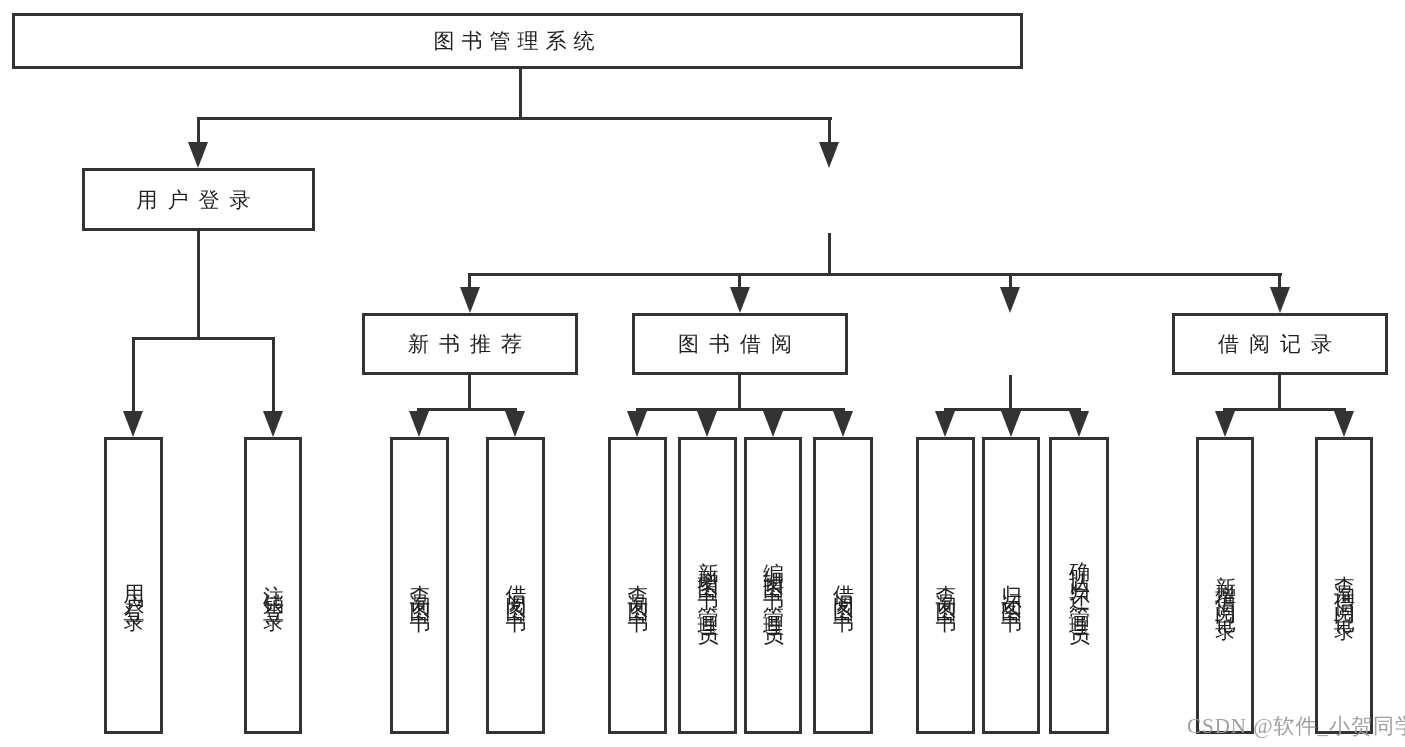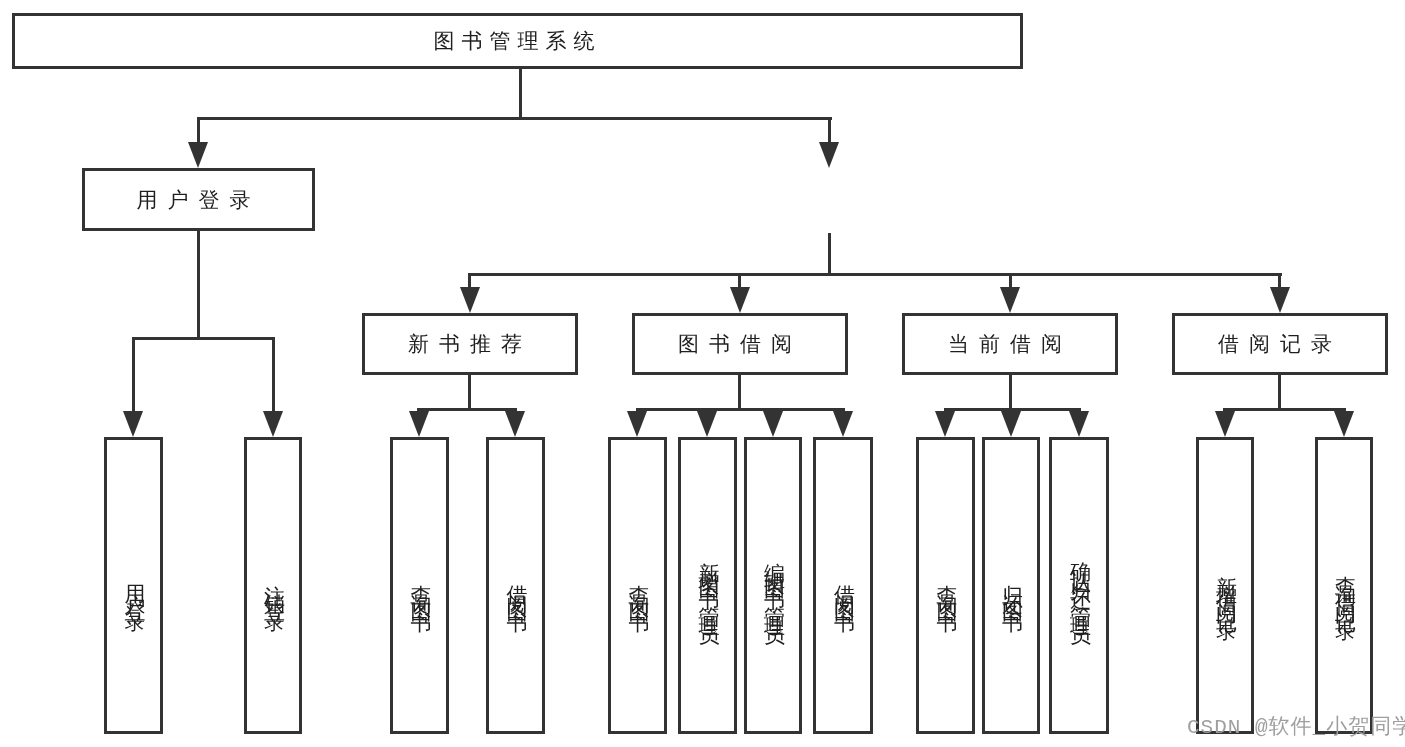--- a/index.html
+++ b/index.html
@@ -1,19 +1,19 @@
 <!DOCTYPE html>
 <html><head>
 <meta charset="utf-8">
 <style>
   html,body{margin:0;padding:0;background:#fff;}
   .stage{
     position:relative;width:1405px;height:747px;overflow:hidden;
     background:var(--box_bg,#fff);
-    font-family:Liberation Mono, monospace;
+    font-family:Liberation Serif, serif;
     color:var(--text,#1f1f1f);
   }
   .box{
     position:absolute;box-sizing:border-box;
     border:3px solid var(--line,#333);
     background:var(--box_bg,#fff);
     display:flex;align-items:center;justify-content:center;
     color:var(--text,#1f1f1f);
   }
   .hbox{font-size:21px;letter-spacing:10px;white-space:nowrap;}
@@ -56,21 +56,20 @@
   <div class="ah" style="left:460px;top:287px"></div>
   <div class="vl" style="left:738px;top:273px;height:18px"></div>
   <div class="ah" style="left:730px;top:287px"></div>
   <div class="vl" style="left:1009px;top:273px;height:18px"></div>
   <div class="ah" style="left:1000px;top:287px"></div>
   <div class="vl" style="left:1278px;top:273px;height:18px"></div>
   <div class="ah" style="left:1270px;top:287px"></div>
 
   <div class="box hbox" style="left:632px;top:313px;width:216px;height:62px">图书借阅</div>
   <div class="box hbox" style="left:362px;top:313px;width:216px;height:62px">新书推荐</div>
-  <div class="box hbox" style="left:902px;top:313px;width:216px;height:62px">当前借阅</div>
   <div class="box hbox" style="left:1172px;top:313px;width:216px;height:62px">借阅记录</div>
 
   <div class="vl" style="left:197px;top:231px;height:106px"></div>
   <div class="hl" style="left:132px;top:337px;width:142px"></div>
   <div class="vl" style="left:132px;top:337px;height:78px"></div>
   <div class="ah" style="left:123px;top:411px"></div>
   <div class="vl" style="left:272px;top:337px;height:78px"></div>
   <div class="ah" style="left:263px;top:411px"></div>
 
   <div class="vl" style="left:468px;top:375px;height:33px"></div>

